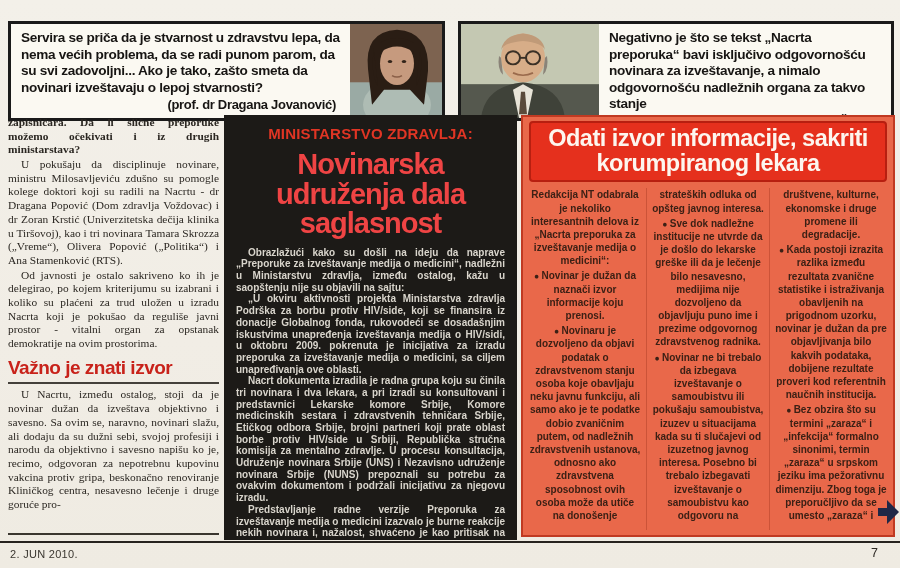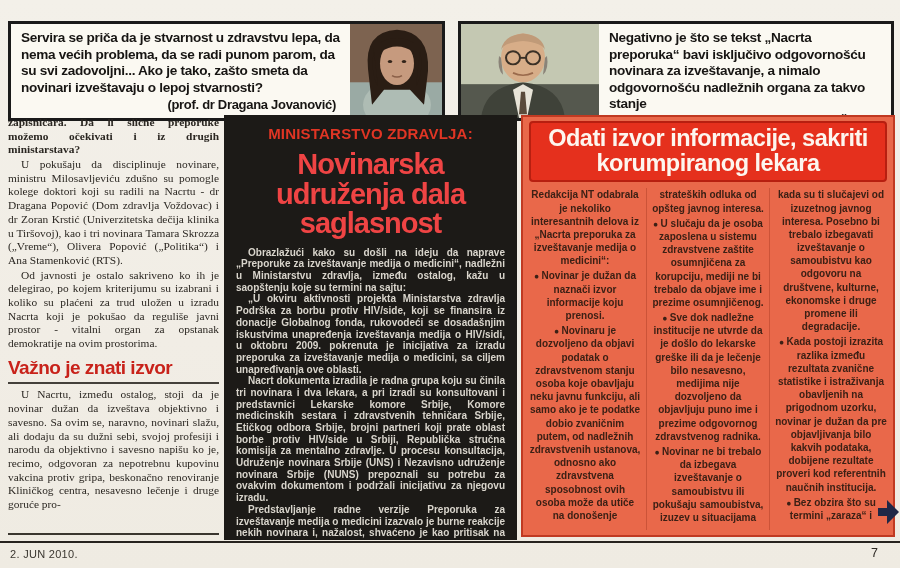--- a/index.html
+++ b/index.html
@@ -164,34 +164,33 @@
     <p>U pokušaju da disciplinuje novinare, ministru Milosavljeviću zdušno su pomogle kolege doktori koji su radili na Nacrtu - dr Dragana Popović (Dom zdravlja Voždovac) i dr Zoran Krstić (Univerzitetska dečija klinika u Tiršovoj), kao i tri novinara Tamara Skrozza („Vreme“), Olivera Popović („Politika“) i Ana Stamenković (RTS).</p>
     <p>Od javnosti je ostalo sakriveno ko ih je delegirao, po kojem kriterijumu su izabrani i koliko su plaćeni za trud uložen u izradu Nacrta koji je pokušao da reguliše javni prostor - vitalni organ za opstanak demokratije na ovim prostorima.</p>
     <h3 class="red-subhead">Važno je znati izvor</h3>
     <p>U Nacrtu, između ostalog, stoji da je novinar dužan da izveštava objektivno i savesno. Sa ovim se, naravno, novinari slažu, ali dodaju da su dužni sebi, svojoj profesiji i narodu da objektivno i savesno napišu ko je, recimo, odgovoran za nepotrebnu kupovinu vakcina protiv gripa, beskonačno renoviranje Kliničkog centra, nesavesno lečenje i druge goruće pro-</p>
   </div>
 
   <div class="center-panel">
     <div class="kicker">MINISTARSTVO ZDRAVLJA:</div>
     <h1 class="center-headline">Novinarska udruženja dala saglasnost</h1>
     <div class="center-body">
-      <p>Obrazlažući kako su došli na ideju da naprave „Preporuke za izveštavanje medija o medicini“, nadležni u Ministarstvu zdravlja, između ostalog, kažu u saopštenju koje su termini na sajtu:</p>
+      <p>Obrazlažući kako su došli na ideju da naprave „Preporuke za izveštavanje medija o medicini“, nadležni u Ministarstvu zdravlja, između ostalog, kažu u saopštenju nije su objavili na sajtu:</p>
       <p>„U okviru aktivnosti projekta Ministarstva zdravlja Podrška za borbu protiv HIV/side, koji se finansira iz donacije Globalnog fonda, rukovodeći se dosadašnjim iskustvima unapređenja izveštavanja medija o HIV/sidi, u oktobru 2009. pokrenuta je inicijativa za izradu preporuka za izveštavanje medija o medicini, sa ciljem unapređivanja ove oblasti.</p>
       <p>Nacrt dokumenta izradila je radna grupa koju su činila tri novinara i dva lekara, a pri izradi su konsultovani i predstavnici Lekarske komore Srbije, Komore medicinskih sestara i zdravstvenih tehničara Srbije, Etičkog odbora Srbije, brojni partneri koji prate oblast borbe protiv HIV/side u Srbiji, Republička stručna komisija za mentalno zdravlje. U procesu konsultacija, Udruženje novinara Srbije (UNS) i Nezavisno udruženje novinara Srbije (NUNS) prepoznali su potrebu za ovakvim dokumentom i podržali inicijativu za njegovu izradu.</p>
       <p>Predstavljanje radne verzije Preporuka za izveštavanje medija o medicini izazvalo je burne reakcije nekih novinara i, nažalost, shvaćeno je kao pritisak na rad novinara, što nije bilo namera. Ministarstvo zdravlja će u narednom periodu nastaviti konsultacije sa UNS i NUNS, relevantnim institucijama u sistemu zdravstvene zaštite i novinarima koji prate zdravstvo, kako bi se definisali dalji koraci.“</p>
     </div>
   </div>
 
   <div class="right-panel">
     <div class="red-headline">Odati izvor informacije, sakriti korumpiranog lekara</div>
     <div class="rp-body">
       <p>Redakcija NT odabrala je nekoliko interesantnih delova iz „Nacrta preporuka za izveštavanje medija o medicini“:</p>
       <p class="bullet">Novinar je dužan da naznači izvor informacije koju prenosi.</p>
       <p class="bullet">Novinaru je dozvoljeno da objavi podatak o zdravstvenom stanju osoba koje obavljaju neku javnu funkciju, ali samo ako je te podatke dobio zvaničnim putem, od nadležnih zdravstvenih ustanova, odnosno ako zdravstvena sposobnost ovih osoba može da utiče na donošenje strateških odluka od opšteg javnog interesa.</p>
-      <p class="bullet">U slučaju da je osoba zaposlena u sistemu zdravstvene zaštite osumnjičena za korupciju, mediji ne bi trebalo da objave ime i prezime osumnjičenog.</p>
       <p class="bullet">Sve dok nadležne institucije ne utvrde da je došlo do lekarske greške ili da je lečenje bilo nesavesno, medijima nije dozvoljeno da objavljuju puno ime i prezime odgovornog zdravstvenog radnika.</p>
       <p class="bullet">Novinar ne bi trebalo da izbegava izveštavanje o samoubistvu ili pokušaju samoubistva, izuzev u situacijama kada su ti slučajevi od izuzetnog javnog interesa. Posebno bi trebalo izbegavati izveštavanje o samoubistvu kao odgovoru na društvene, kulturne, ekonomske i druge promene ili degradacije.</p>
       <p class="bullet">Kada postoji izrazita razlika između rezultata zvanične statistike i istraživanja obavljenih na prigodnom uzorku, novinar je dužan da pre objavljivanja bilo kakvih podataka, dobijene rezultate proveri kod referentnih naučnih institucija.</p>
       <p class="bullet">Bez obzira što su termini „zaraza“ i „infekcija“ formalno sinonimi, termin „zaraza“ u srpskom jeziku ima pežorativnu dimenziju. Zbog toga je preporučljivo da se umesto „zaraza“ i „zaraženi“ upotrebljavaju termini „infekcija“ i „inficirani“.</p>
 
     </div>
   </div>
 
   <svg class="next-arrow" viewBox="0 0 22 30">
     <polygon points="0,11 9,11 9,3 21,15 9,27 9,19 0,19" fill="#202746"></polygon>

